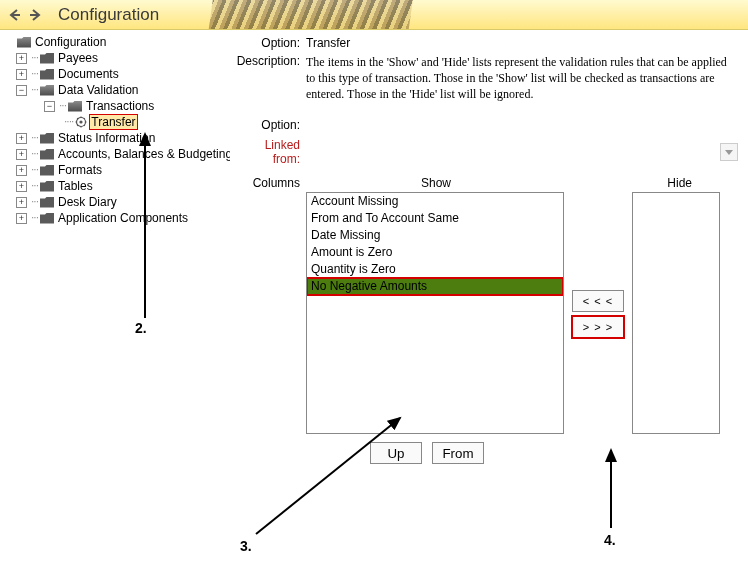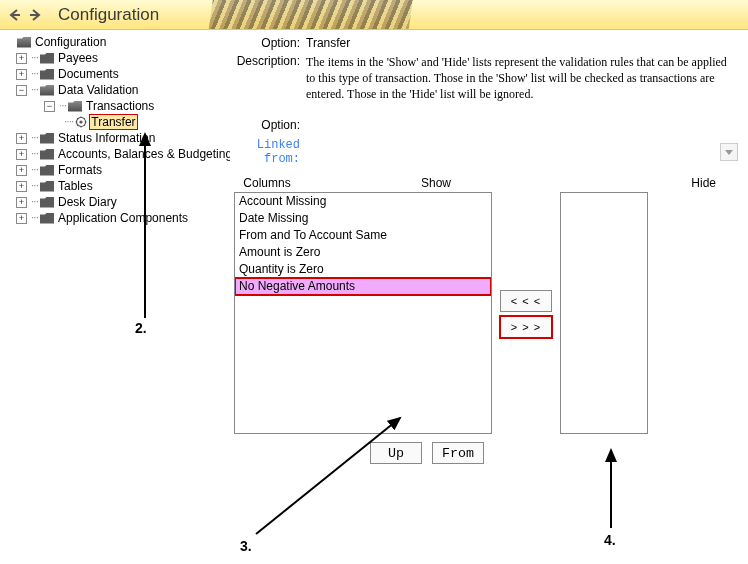--- a/index.html
+++ b/index.html
@@ -118,21 +118,21 @@
     display: flex;
     margin-bottom: 4px;
   }
   .drow .dlabel {
     width: 72px;
     text-align: right;
     padding-right: 6px;
     color: #000;
     flex-shrink: 0;
   }
-  .drow .dlabel.dim { color: #3b82f6; font-family: Liberation Mono, monospace; }
+  .drow .dlabel.dim { color: #b91c1c; }
   .drow .dval {
     flex: 1;
   }
   .desc { line-height: 16px; padding-right: 8px; font-family: Liberation Serif, serif; }
   .linked-row { align-items: center; margin-top: 6px; margin-bottom: 6px; }
   .checkbox {
     width: 13px; height: 13px;
     border: 1px solid #777;
     display: inline-block;
     vertical-align: middle;
@@ -154,44 +154,45 @@
     background: #f5f5f5;
     color: #888;
     font-size: 9px;
     display: flex; align-items: center; justify-content: center;
   }
   .columns-header {
     display: flex;
     margin-top: 4px;
     margin-bottom: 2px;
   }
-  .columns-header .dlabel { width: 72px; text-align: center; padding-right:6px; }
+  .columns-header .dlabel { width: 72px; text-align: right; padding-right:6px; }
   .col-title { text-align: center; }
   .col-title.show { width: 260px; margin-left: 0; }
-  .col-title.hide { position:absolute; right: 32px; }
+  .col-title.hide { position:absolute; right: 56px; }
 
   .lists {
     display: flex;
     align-items: flex-start;
+    margin-left: 72px;
     gap: 8px;
   }
   .listbox {
     border: 1px solid #888;
     background: #fff;
     overflow: hidden;
   }
   .listbox.show { width: 258px; height: 242px; }
   .listbox.hide { width: 88px; height: 242px; }
   .list-item {
     padding: 1px 4px;
     line-height: 15px;
     cursor: pointer;
   }
   .list-item.selected {
-    background: #f0abfc;
+    background: #4d7c0f;
     outline: 2px solid #d40000;
     outline-offset: -1px;
   }
   .mover {
     display: flex;
     flex-direction: column;
     gap: 4px;
     margin-top: 98px;
     align-items: center;
   }
@@ -212,21 +213,21 @@
   .updown {
     margin-left: 136px;
     margin-top: 8px;
     display: flex;
     gap: 10px;
   }
   .updown button {
     width: 52px; height: 22px;
     border: 1px solid #888;
     background: #fafafa;
-    font-family: Liberation Mono, monospace;
+    font-family: Liberation Sans, sans-serif;
     cursor: pointer;
   }
 
   
   .annot-num {
     position: absolute;
     font-weight: bold;
     font-size: 14px;
     color: #000;
   }
@@ -370,22 +371,22 @@
 
     <div class="columns-header">
       <div class="dlabel">Columns</div>
       <div class="col-title show">Show</div>
       <div class="col-title hide">Hide</div>
     </div>
 
     <div class="lists">
       <div class="listbox show">
         <div class="list-item">Account Missing</div>
+        <div class="list-item">From and To Account Same</div>
         <div class="list-item">Date Missing</div>
-        <div class="list-item">From and To Account Same</div>
         <div class="list-item">Amount is Zero</div>
         <div class="list-item">Quantity is Zero</div>
         <div class="list-item selected">No Negative Amounts</div>
       </div>
       <div class="mover">
         <button>&lt; &lt; &lt;</button>
         <button class="highlight">&gt; &gt; &gt;</button>
       </div>
       <div class="listbox hide"></div>
     </div>

